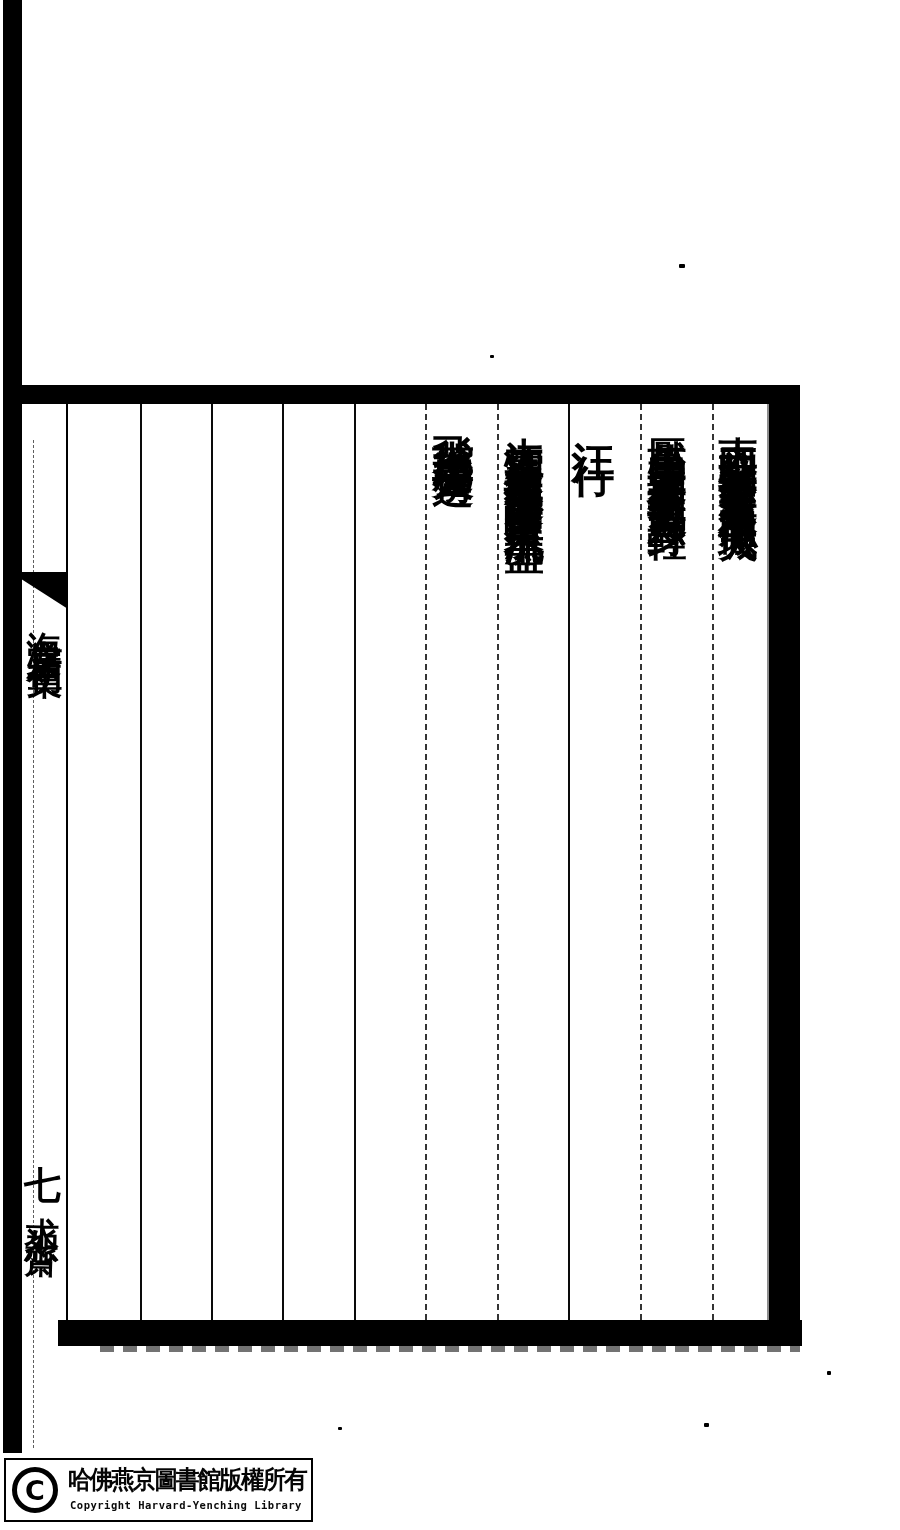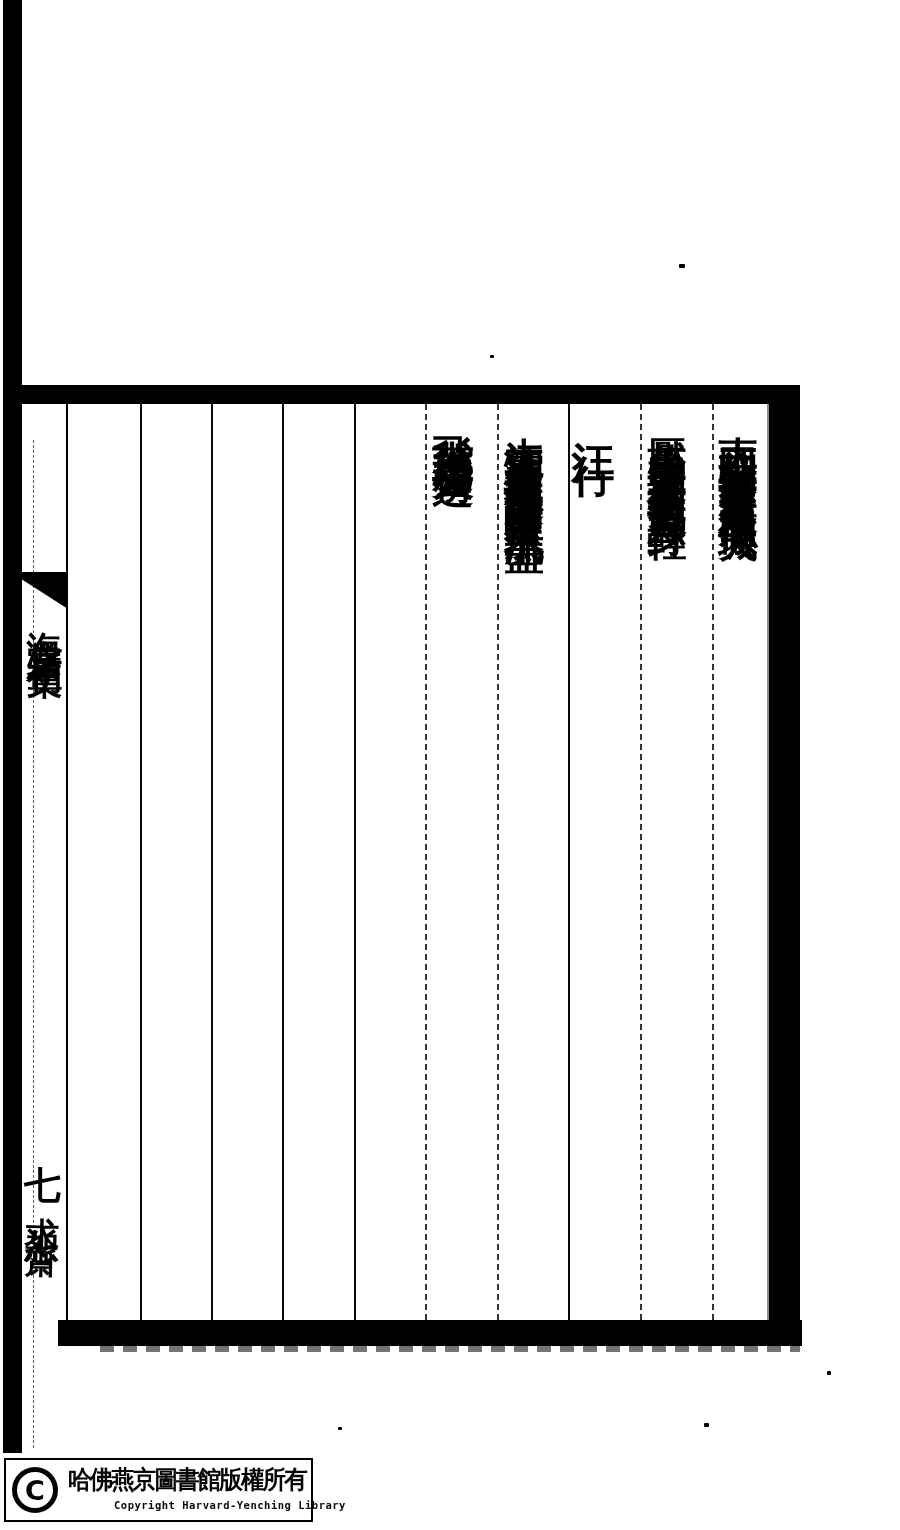--- a/index.html
+++ b/index.html
@@ -73,21 +73,21 @@
                   font-family: "DejaVu Sans", "Liberation Sans", sans-serif;
                   font-weight: bold; font-size: 27px; color:#000; }
   .stamp-cn { position:absolute; left: 62px; top: 3px; width: 242px;
               font-family: "DejaVu Sans", "Liberation Sans", sans-serif;
               font-size: 25px; font-weight: 600; letter-spacing: -2px;
               color:#050505; white-space: nowrap; transform: scaleX(.94);
               transform-origin: left center; }
   .stamp-en { position:absolute; left: 64px; top: 39px;
               font-family: "DejaVu Sans Mono", "Liberation Mono", monospace;
               font-size: 10.5px; font-weight: bold; letter-spacing: .5px; color:#0a0a0a;
-              white-space: nowrap; margin-left: 44px; }
+              white-space: nowrap; }
 </style>
 </head>
 <body>
 
 <div class="abs left-bar"></div>
 
 <div class="abs spine-line"></div>
 <div class="abs spine-fold"></div>
 
 <div class="vcol spine-title">

